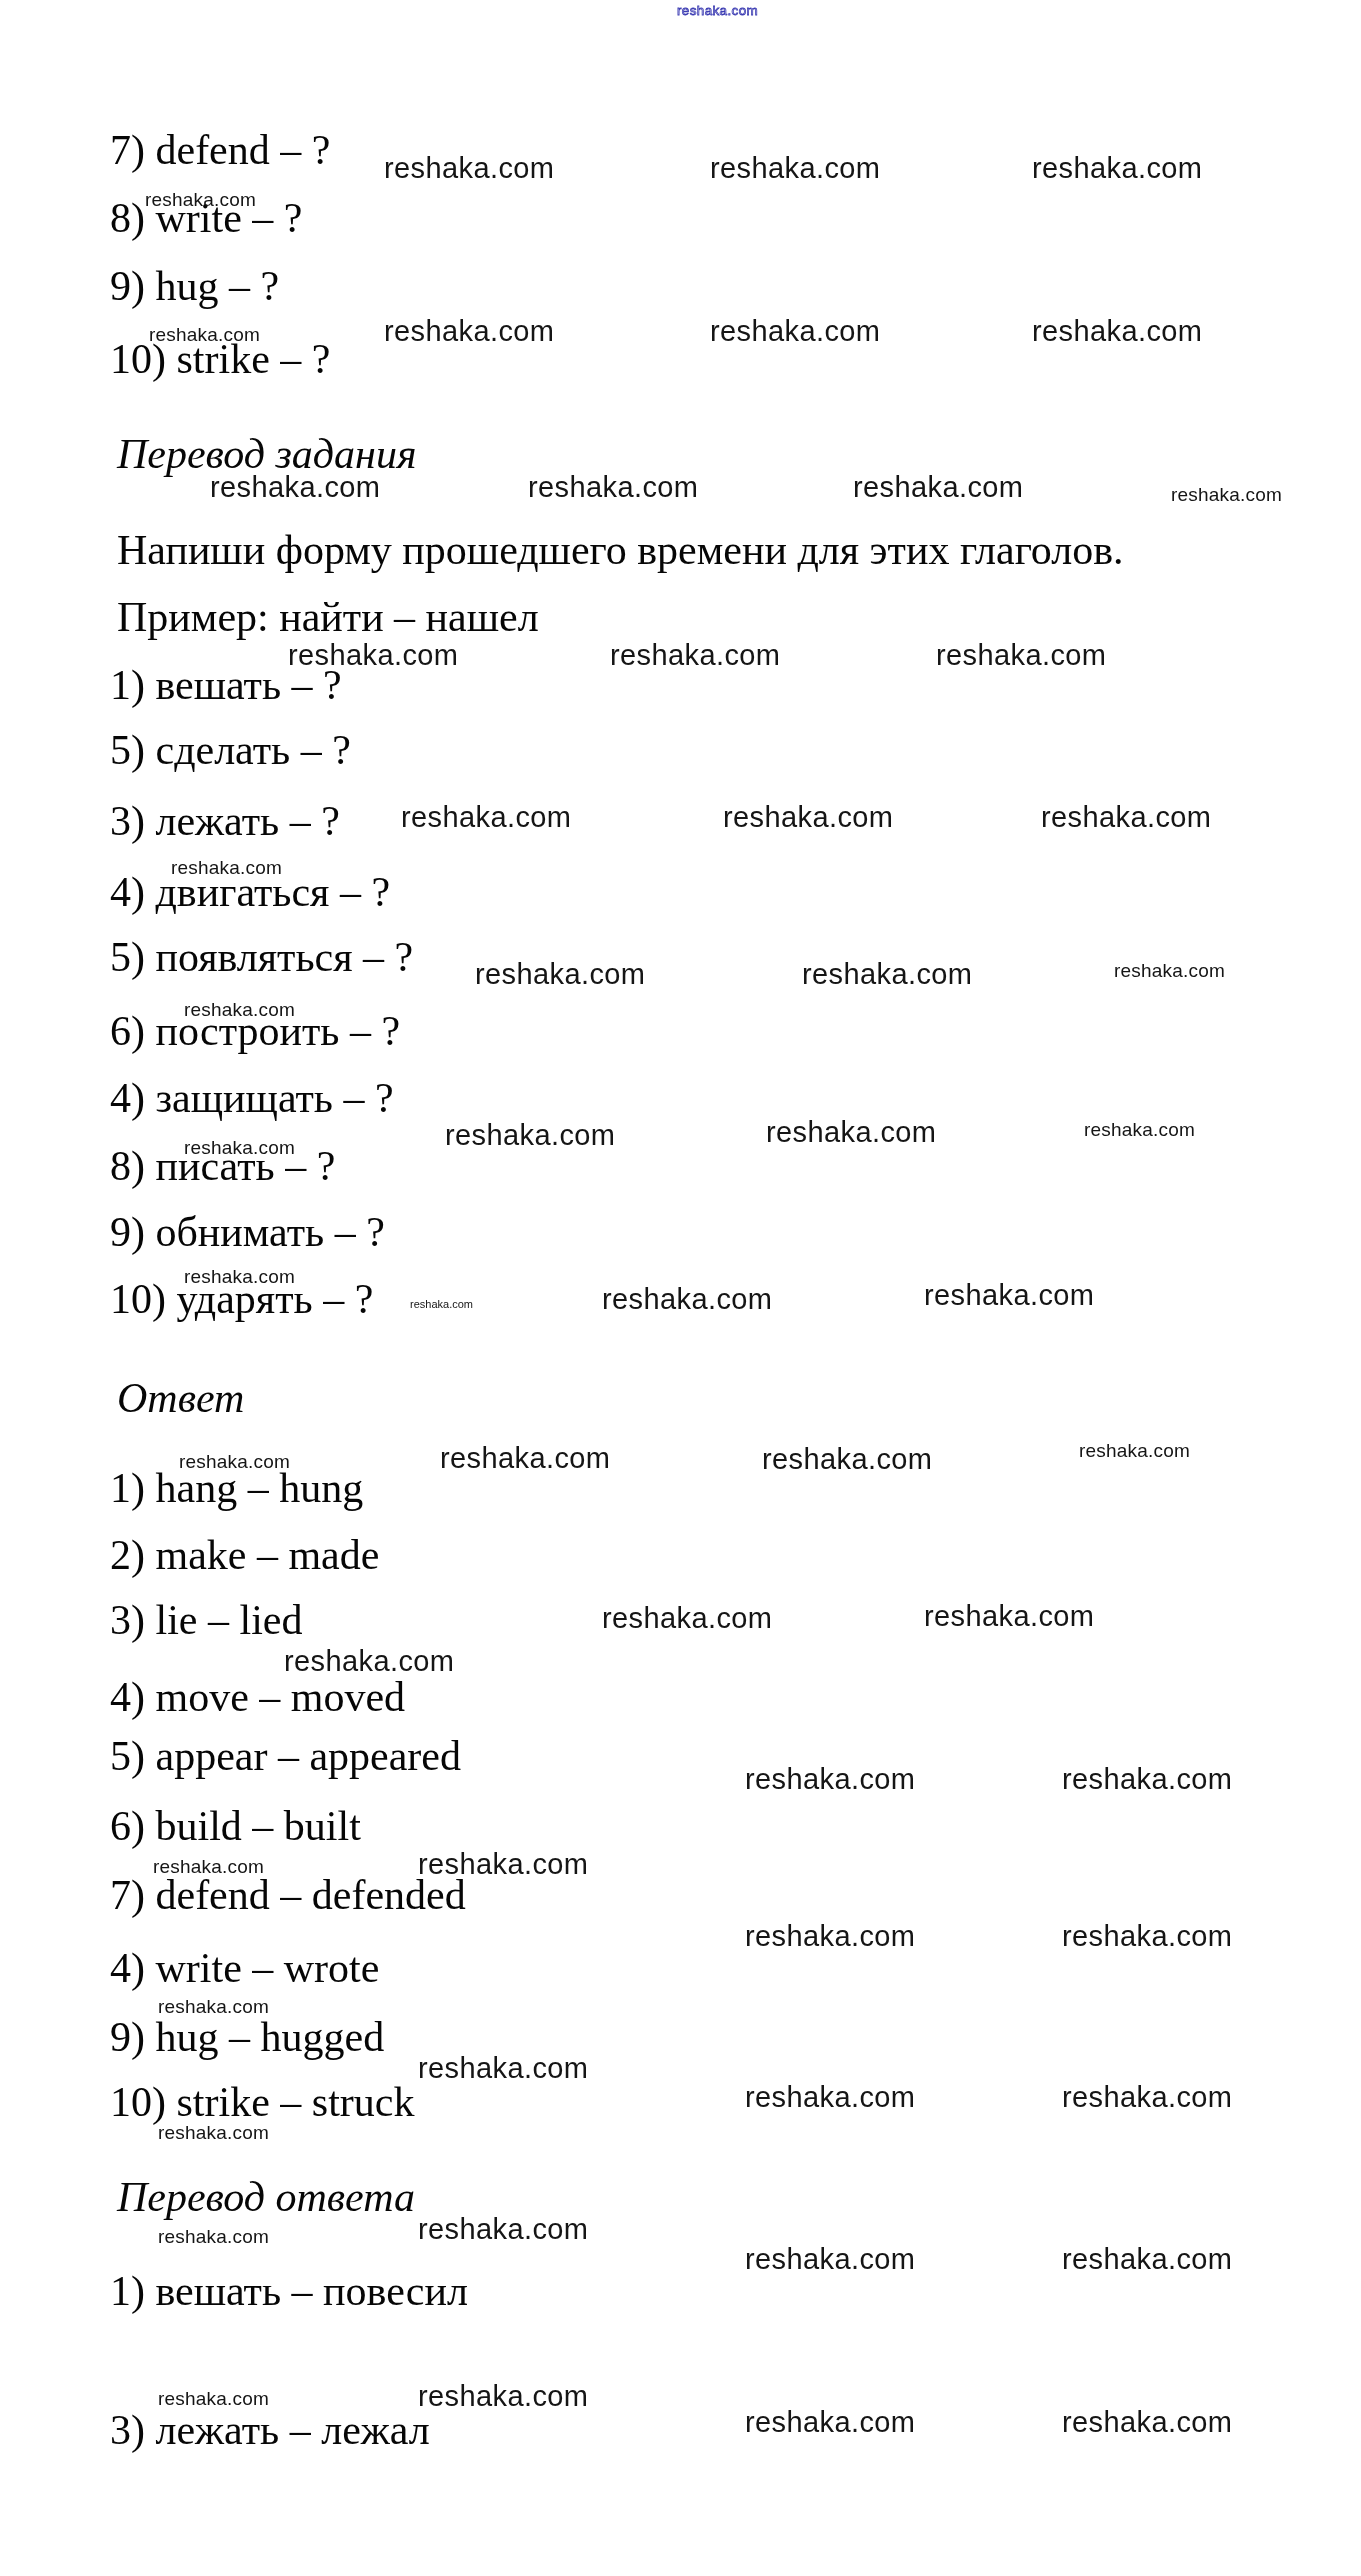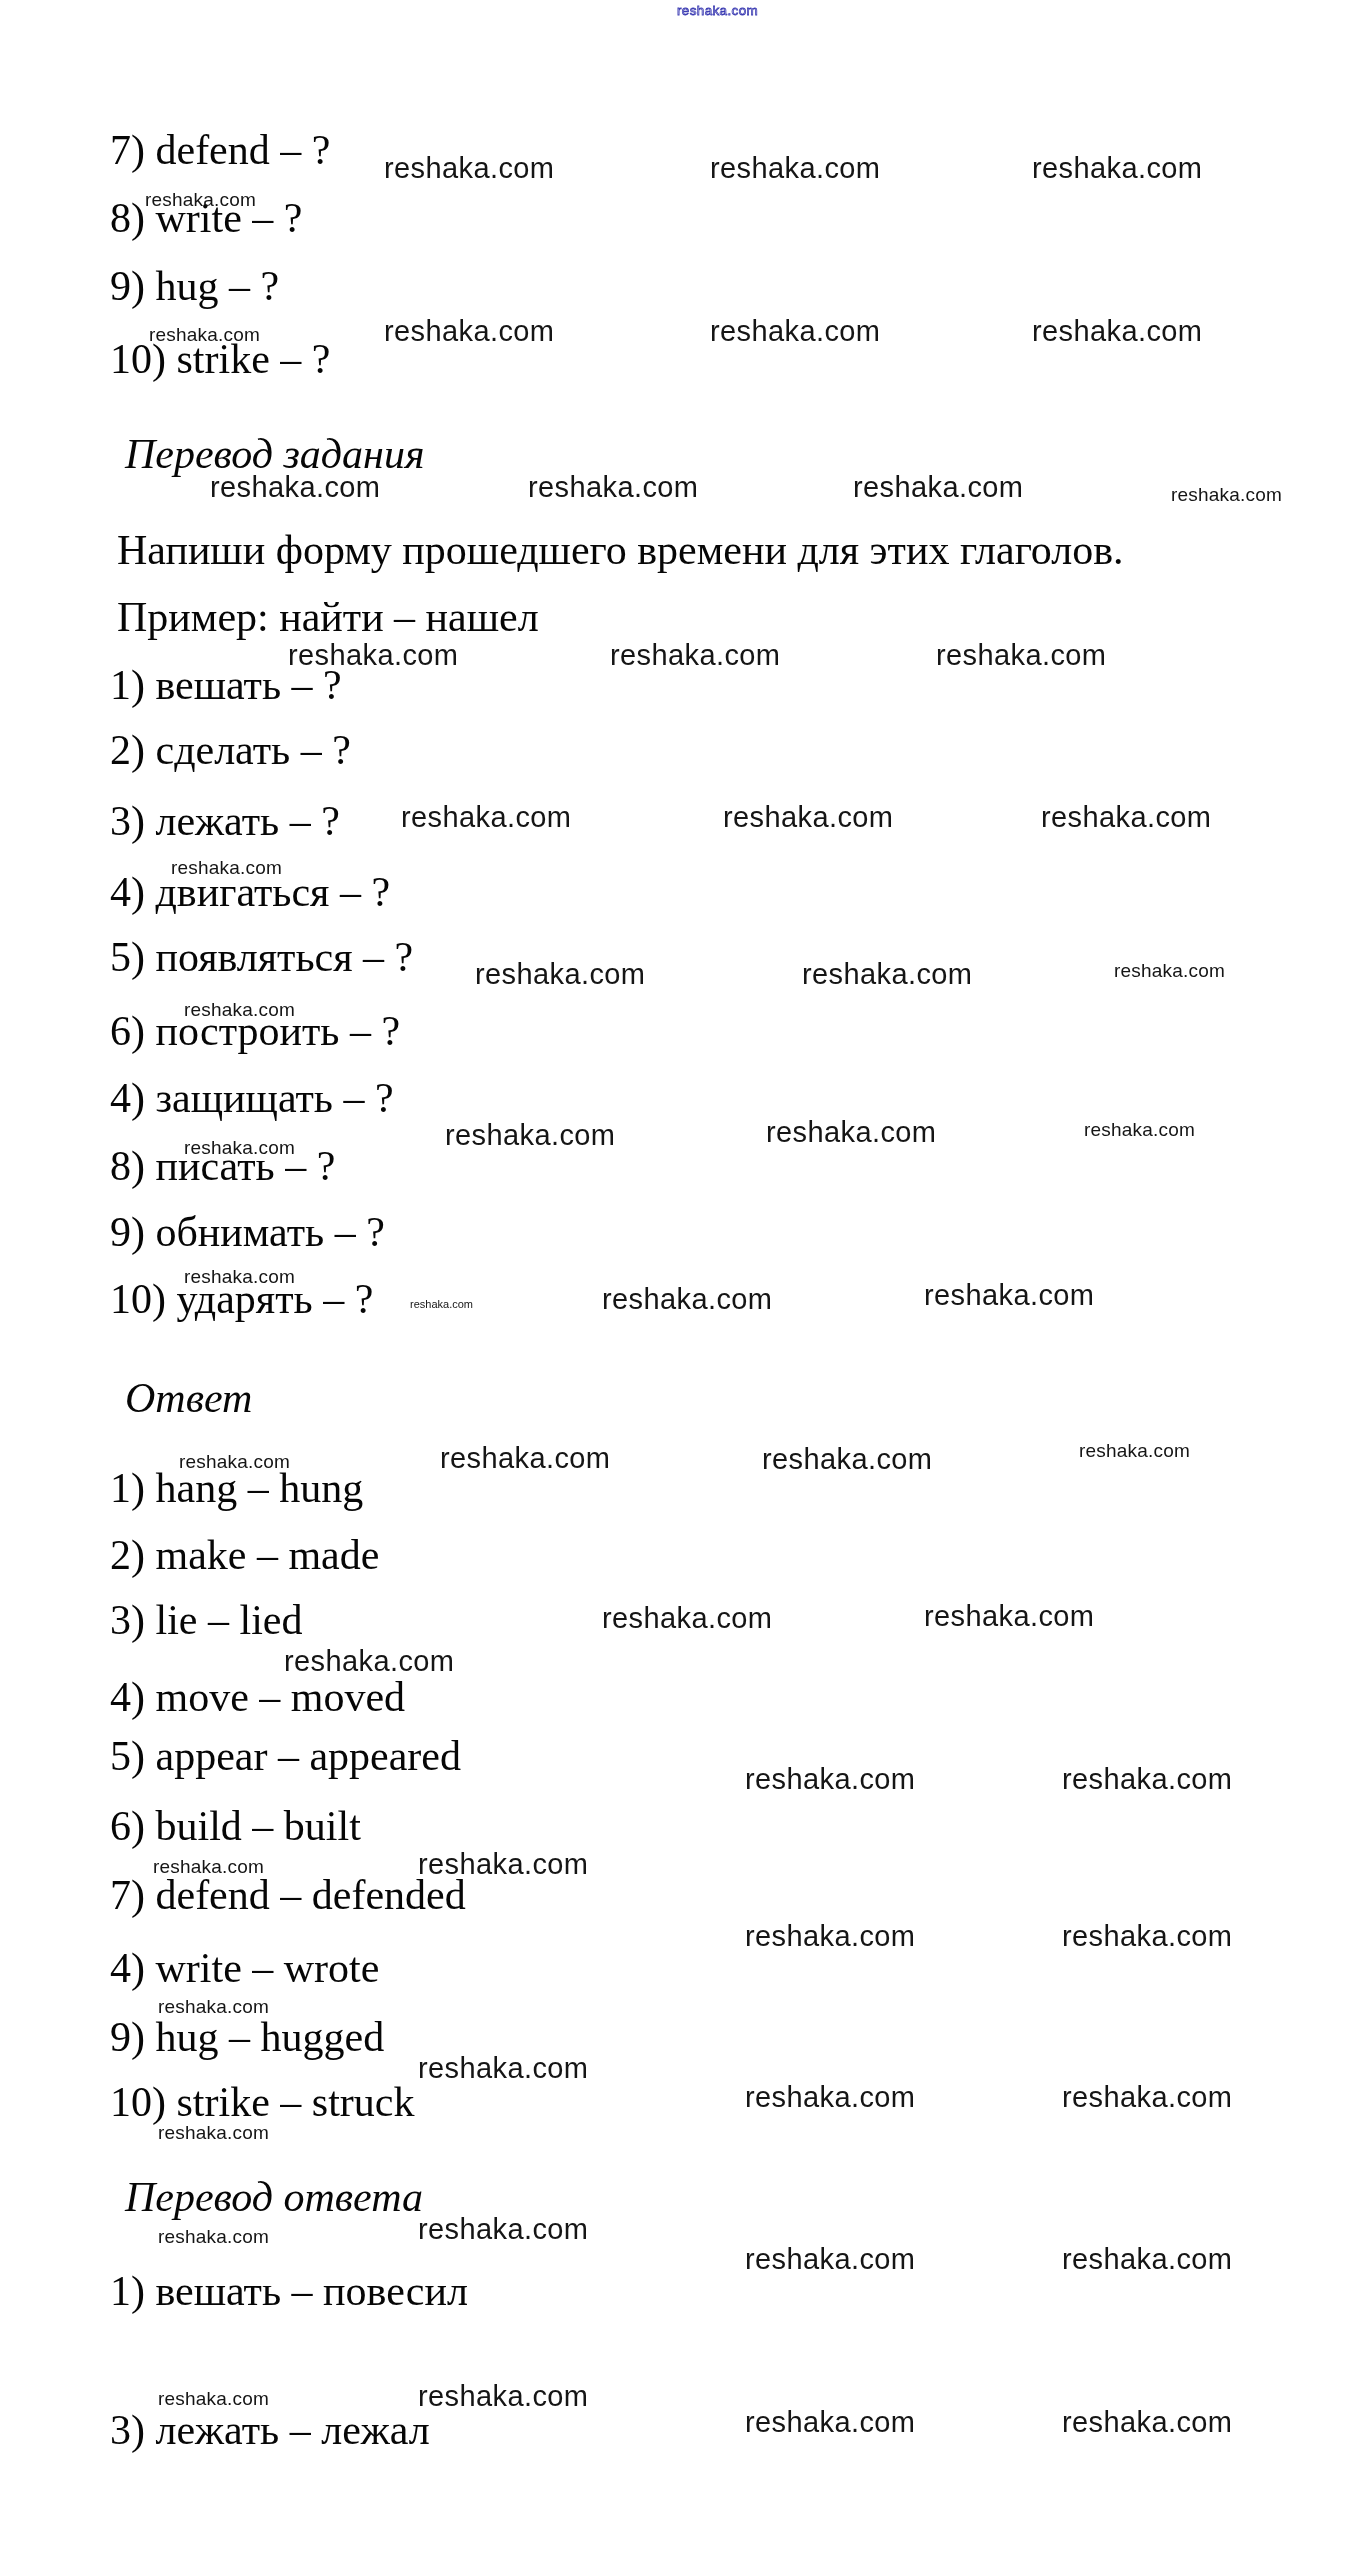--- a/index.html
+++ b/index.html
@@ -14,21 +14,20 @@
   .tline {
     position: absolute;
     font-size: 42px;
     line-height: 1;
     color: #060606;
     white-space: nowrap;
     letter-spacing: 0px;
   }
   .theading {
     font-style: italic;
-    margin-left: 8px;
   }
   .wm {
     position: absolute;
     font-family: "Liberation Sans", sans-serif;
     color: #151515;
     white-space: nowrap;
     line-height: 1;
     padding-left: 36px;
   }
   .wm-lg { font-size: 29px; letter-spacing: 0.4px; }
@@ -71,21 +70,21 @@
   <div class="wm wm-sm" style="left:1135px;top:485px">reshaka.com</div>
 
   <div class="tline" style="left:117px;top:596px">Пример: найти – нашел</div>
   <div class="tline" style="left:117px;top:529px">Напиши форму прошедшего времени для этих глаголов.</div>
 
   <div class="wm wm-lg" style="left:252px;top:641px">reshaka.com</div>
   <div class="wm wm-lg" style="left:574px;top:641px">reshaka.com</div>
   <div class="wm wm-lg" style="left:900px;top:641px">reshaka.com</div>
 
   <div class="tline" style="left:110px;top:664px">1) вешать – ?</div>
-  <div class="tline" style="left:110px;top:729px">2) сделать – ?</div>
+  <div class="tline" style="left:110px;top:729px">5) сделать – ?</div>
   <div class="tline" style="left:110px;top:800px">3) лежать – ?</div>
 
   <div class="wm wm-lg" style="left:365px;top:803px">reshaka.com</div>
   <div class="wm wm-lg" style="left:687px;top:803px">reshaka.com</div>
   <div class="wm wm-lg" style="left:1005px;top:803px">reshaka.com</div>
   <div class="wm wm-sm" style="left:135px;top:858px">reshaka.com</div>
 
   <div class="tline" style="left:110px;top:871px">4) двигаться – ?</div>
   <div class="tline" style="left:110px;top:936px">5) появляться – ?</div>
 

